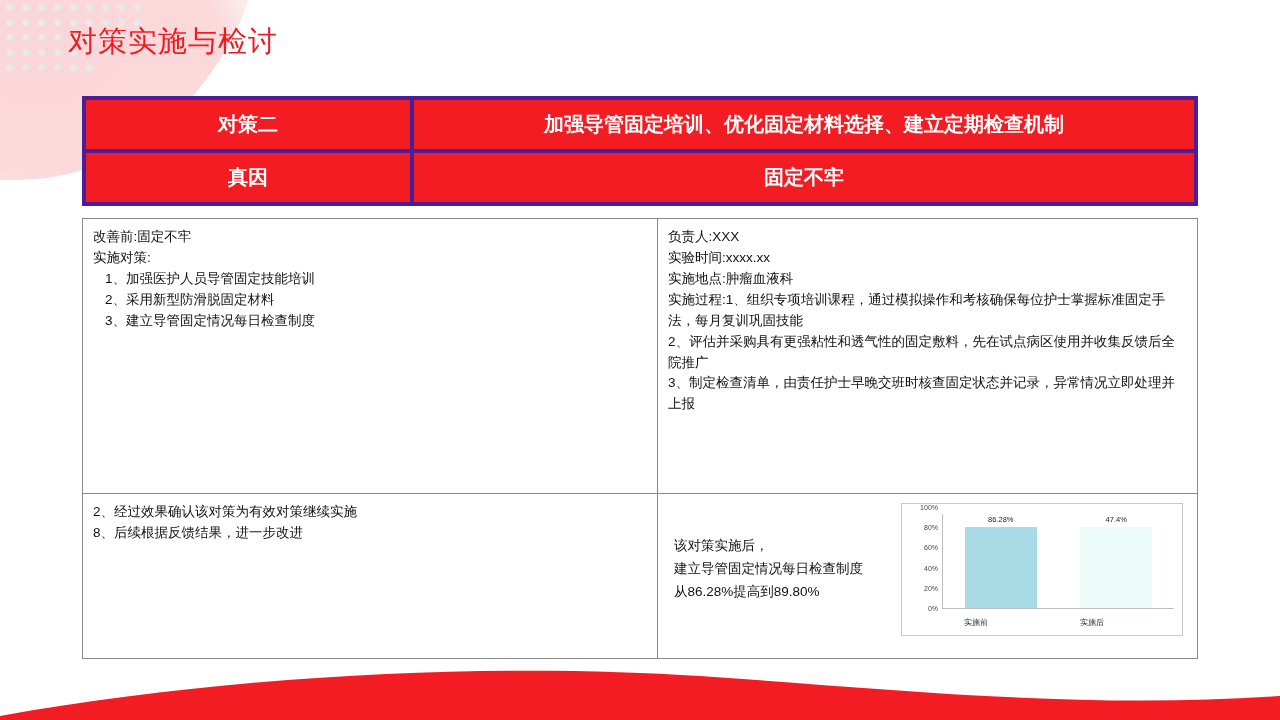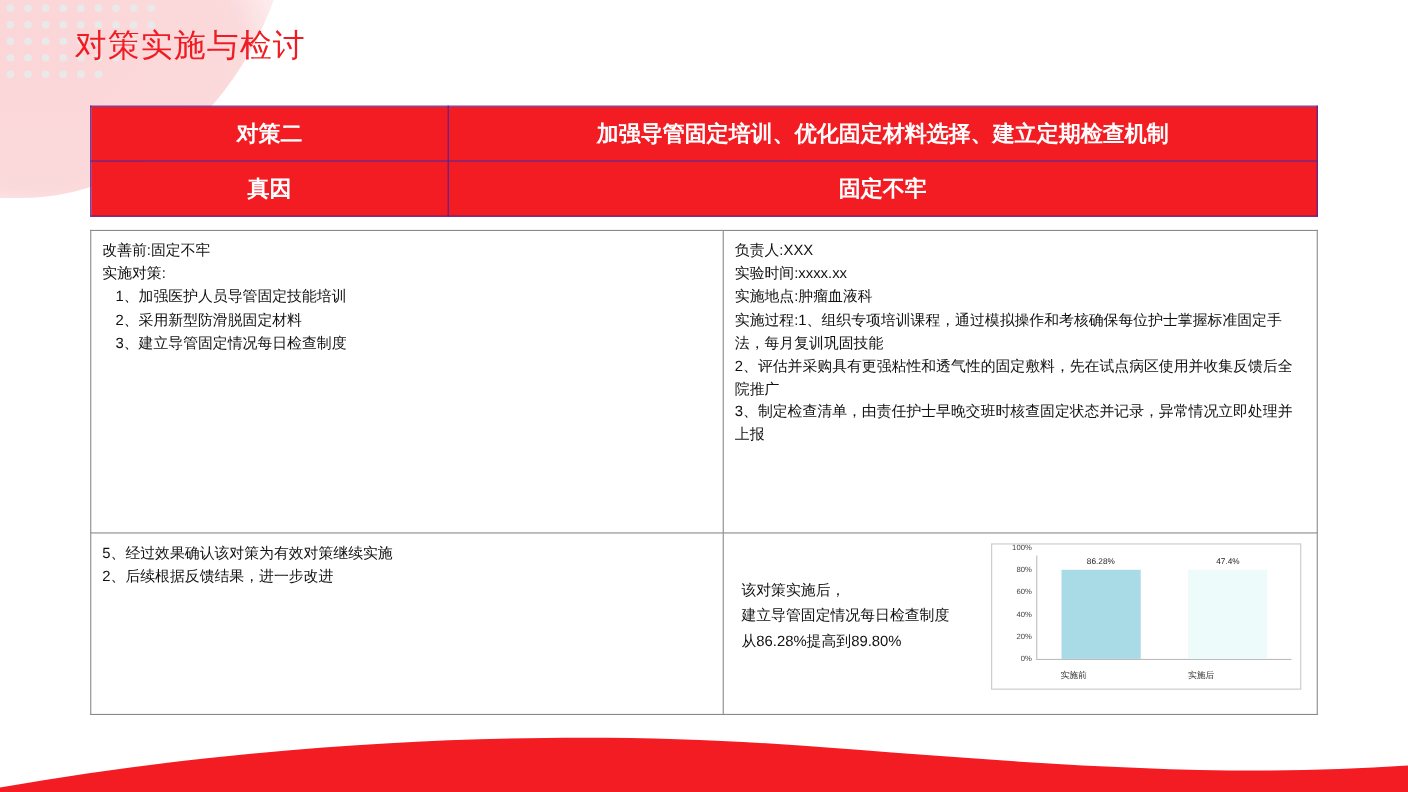--- a/index.html
+++ b/index.html
@@ -73,21 +73,21 @@
   table.head-tbl {
     border-collapse: collapse;
     width: 100%;
     table-layout: fixed;
   }
   table.head-tbl td {
     background: #f41c23;
     color: #ffffff;
     text-align: center;
     font-weight: bold;
-    border: 1px solid #4c1d95;
+    border: 4px solid #4c1d95;
     height: 47px;
     font-size: 20px;
   }
   td.col-left { width: 322px; }
 
   table.body-tbl {
     border-collapse: collapse;
     width: 100%;
     table-layout: fixed;
     margin-top: 12px;
@@ -274,22 +274,22 @@
         <div class="txt-line">负责人:XXX</div>
         <div class="txt-line">实验时间:xxxx.xx</div>
         <div class="txt-line">实施地点:肿瘤血液科</div>
         <div class="txt-line">实施过程:1、组织专项培训课程，通过模拟操作和考核确保每位护士掌握标准固定手法，每月复训巩固技能</div>
         <div class="txt-line">2、评估并采购具有更强粘性和透气性的固定敷料，先在试点病区使用并收集反馈后全院推广</div>
         <div class="txt-line">3、制定检查清单，由责任护士早晚交班时核查固定状态并记录，异常情况立即处理并上报</div>
       </td>
     </tr>
     <tr>
       <td class="cell-bl">
-        <div class="txt-line">5、经过效果确认该对策为有效对策继续实施</div>
-        <div class="txt-line">2、后续根据反馈结果，进一步改进</div>
+        <div class="txt-line">2、经过效果确认该对策为有效对策继续实施</div>
+        <div class="txt-line">8、后续根据反馈结果，进一步改进</div>
       </td>
       <td class="cell-br">
         <div class="br-flex">
           <div class="br-text">
             <div class="txt-line">该对策实施后，</div>
             <div class="txt-line">建立导管固定情况每日检查制度</div>
             <div class="txt-line">从86.28%提高到89.80%</div>
           </div>
 
           <div class="chart-box">

